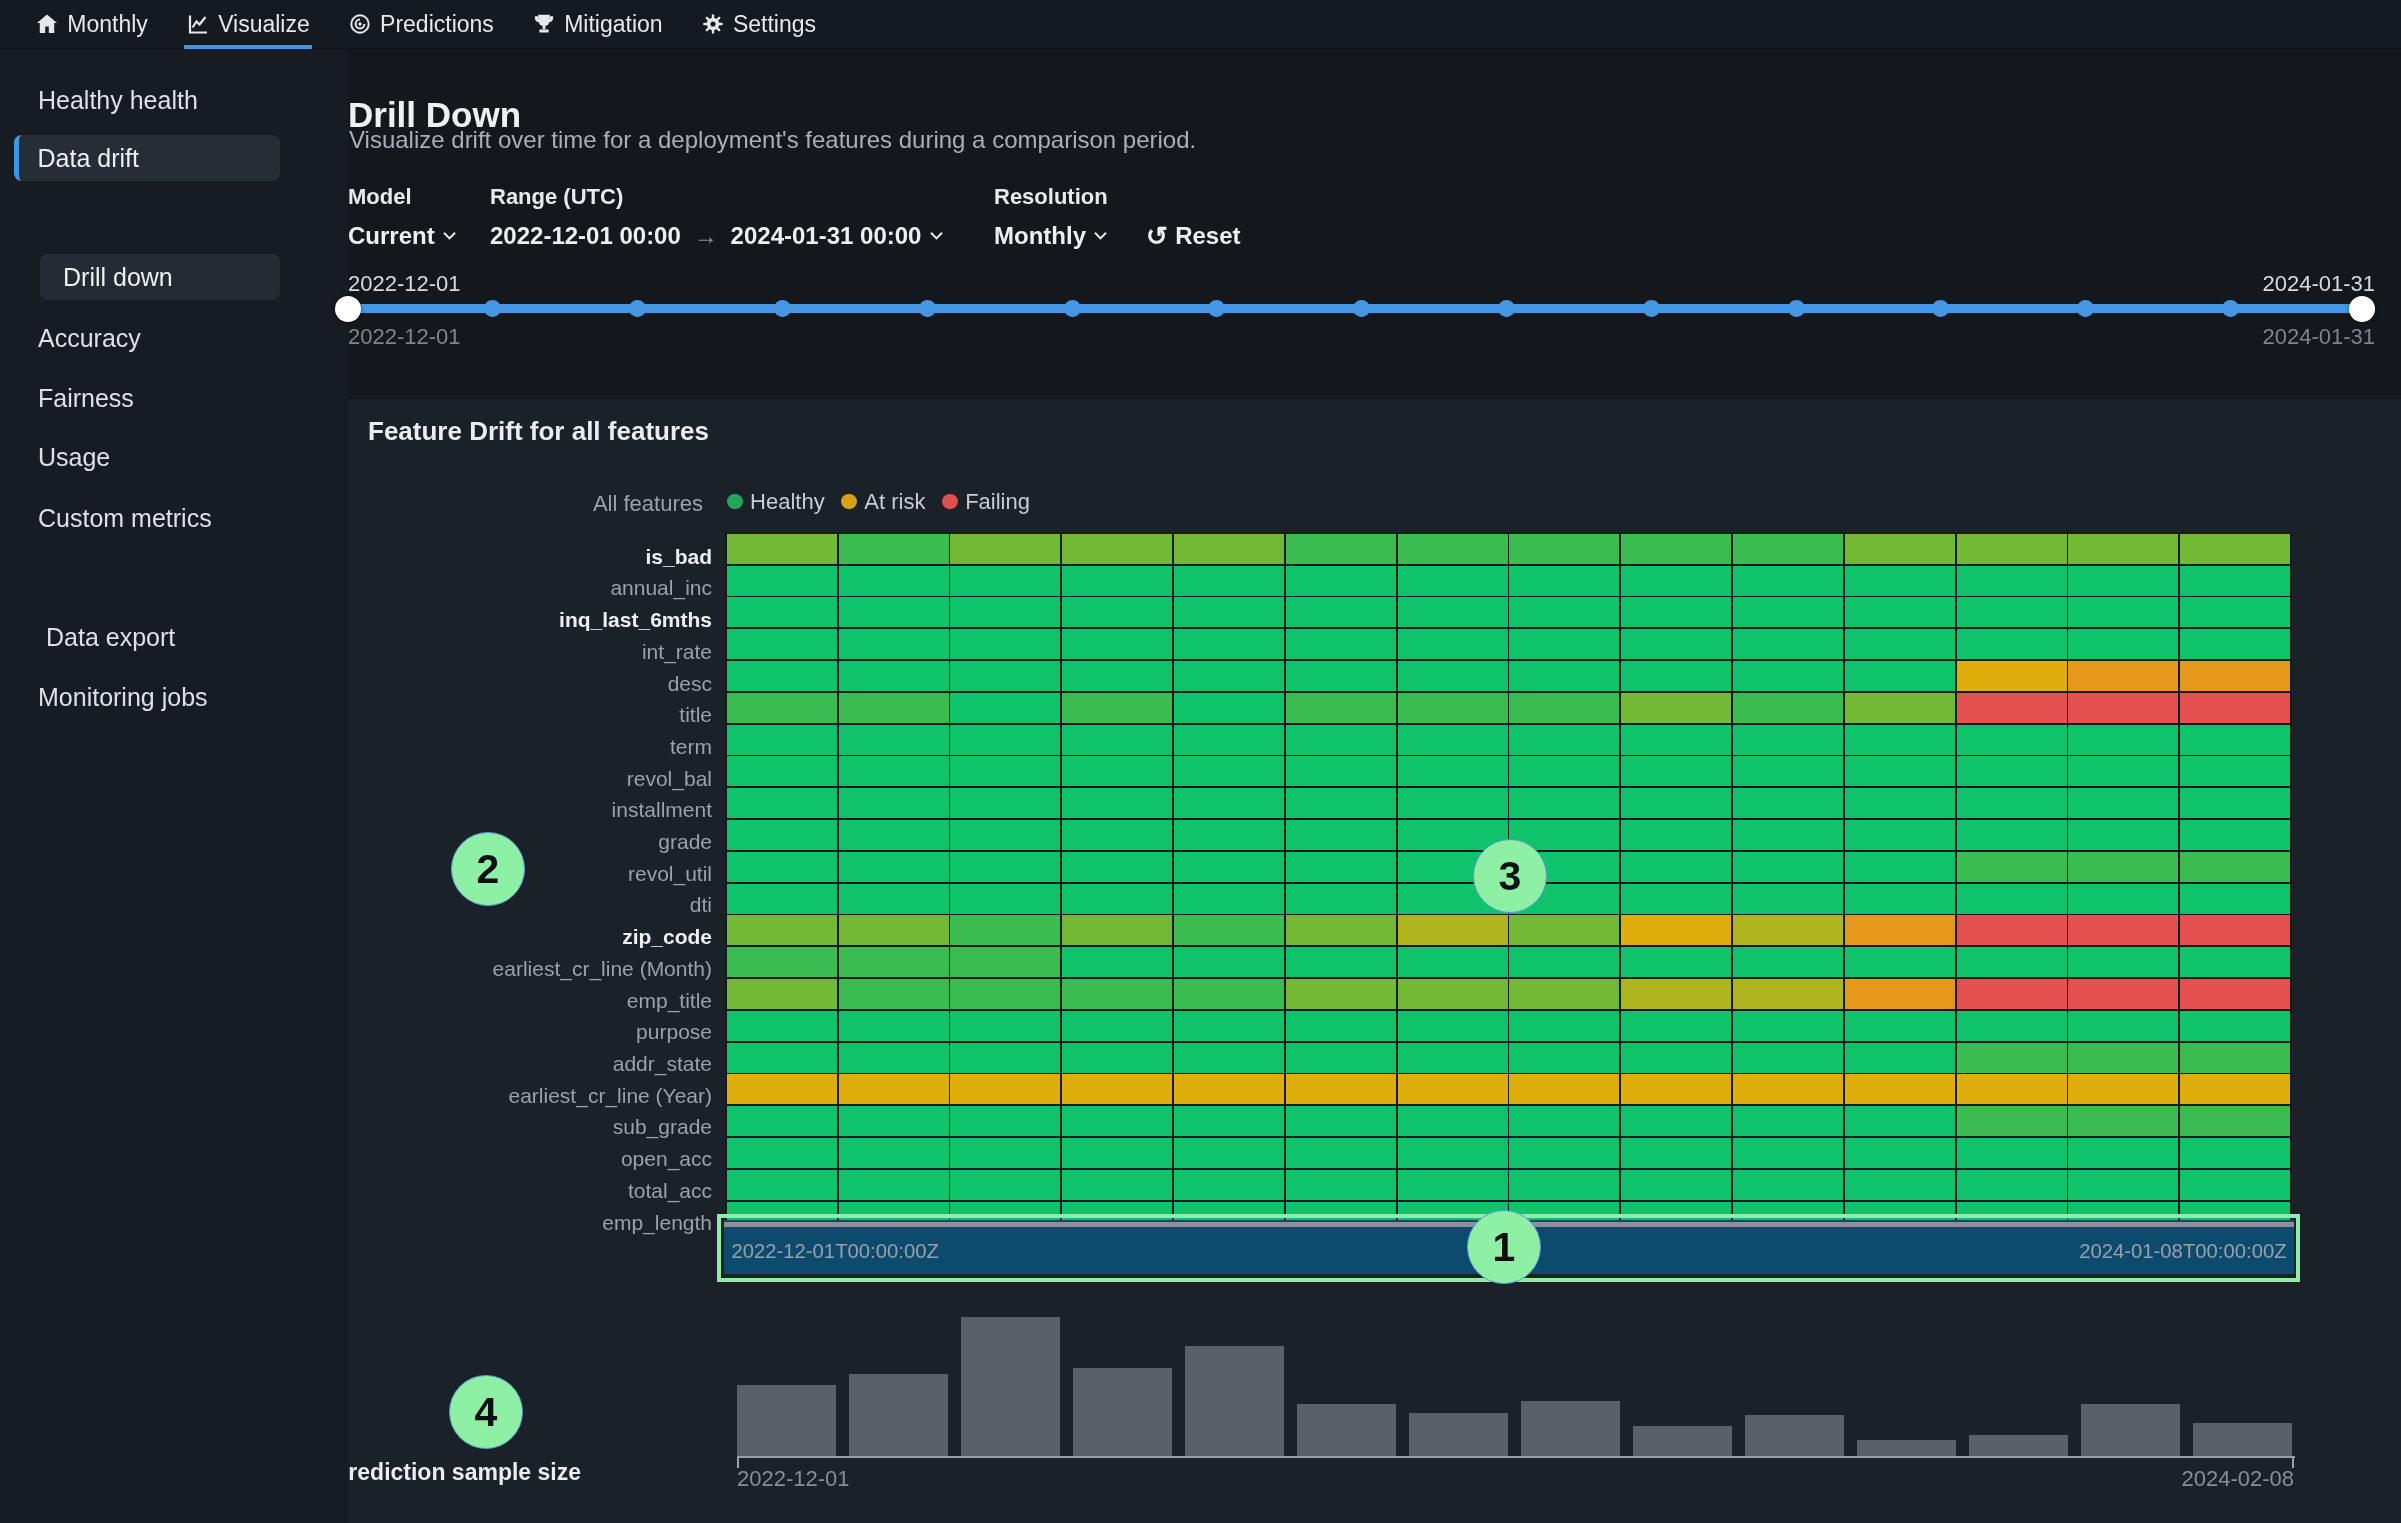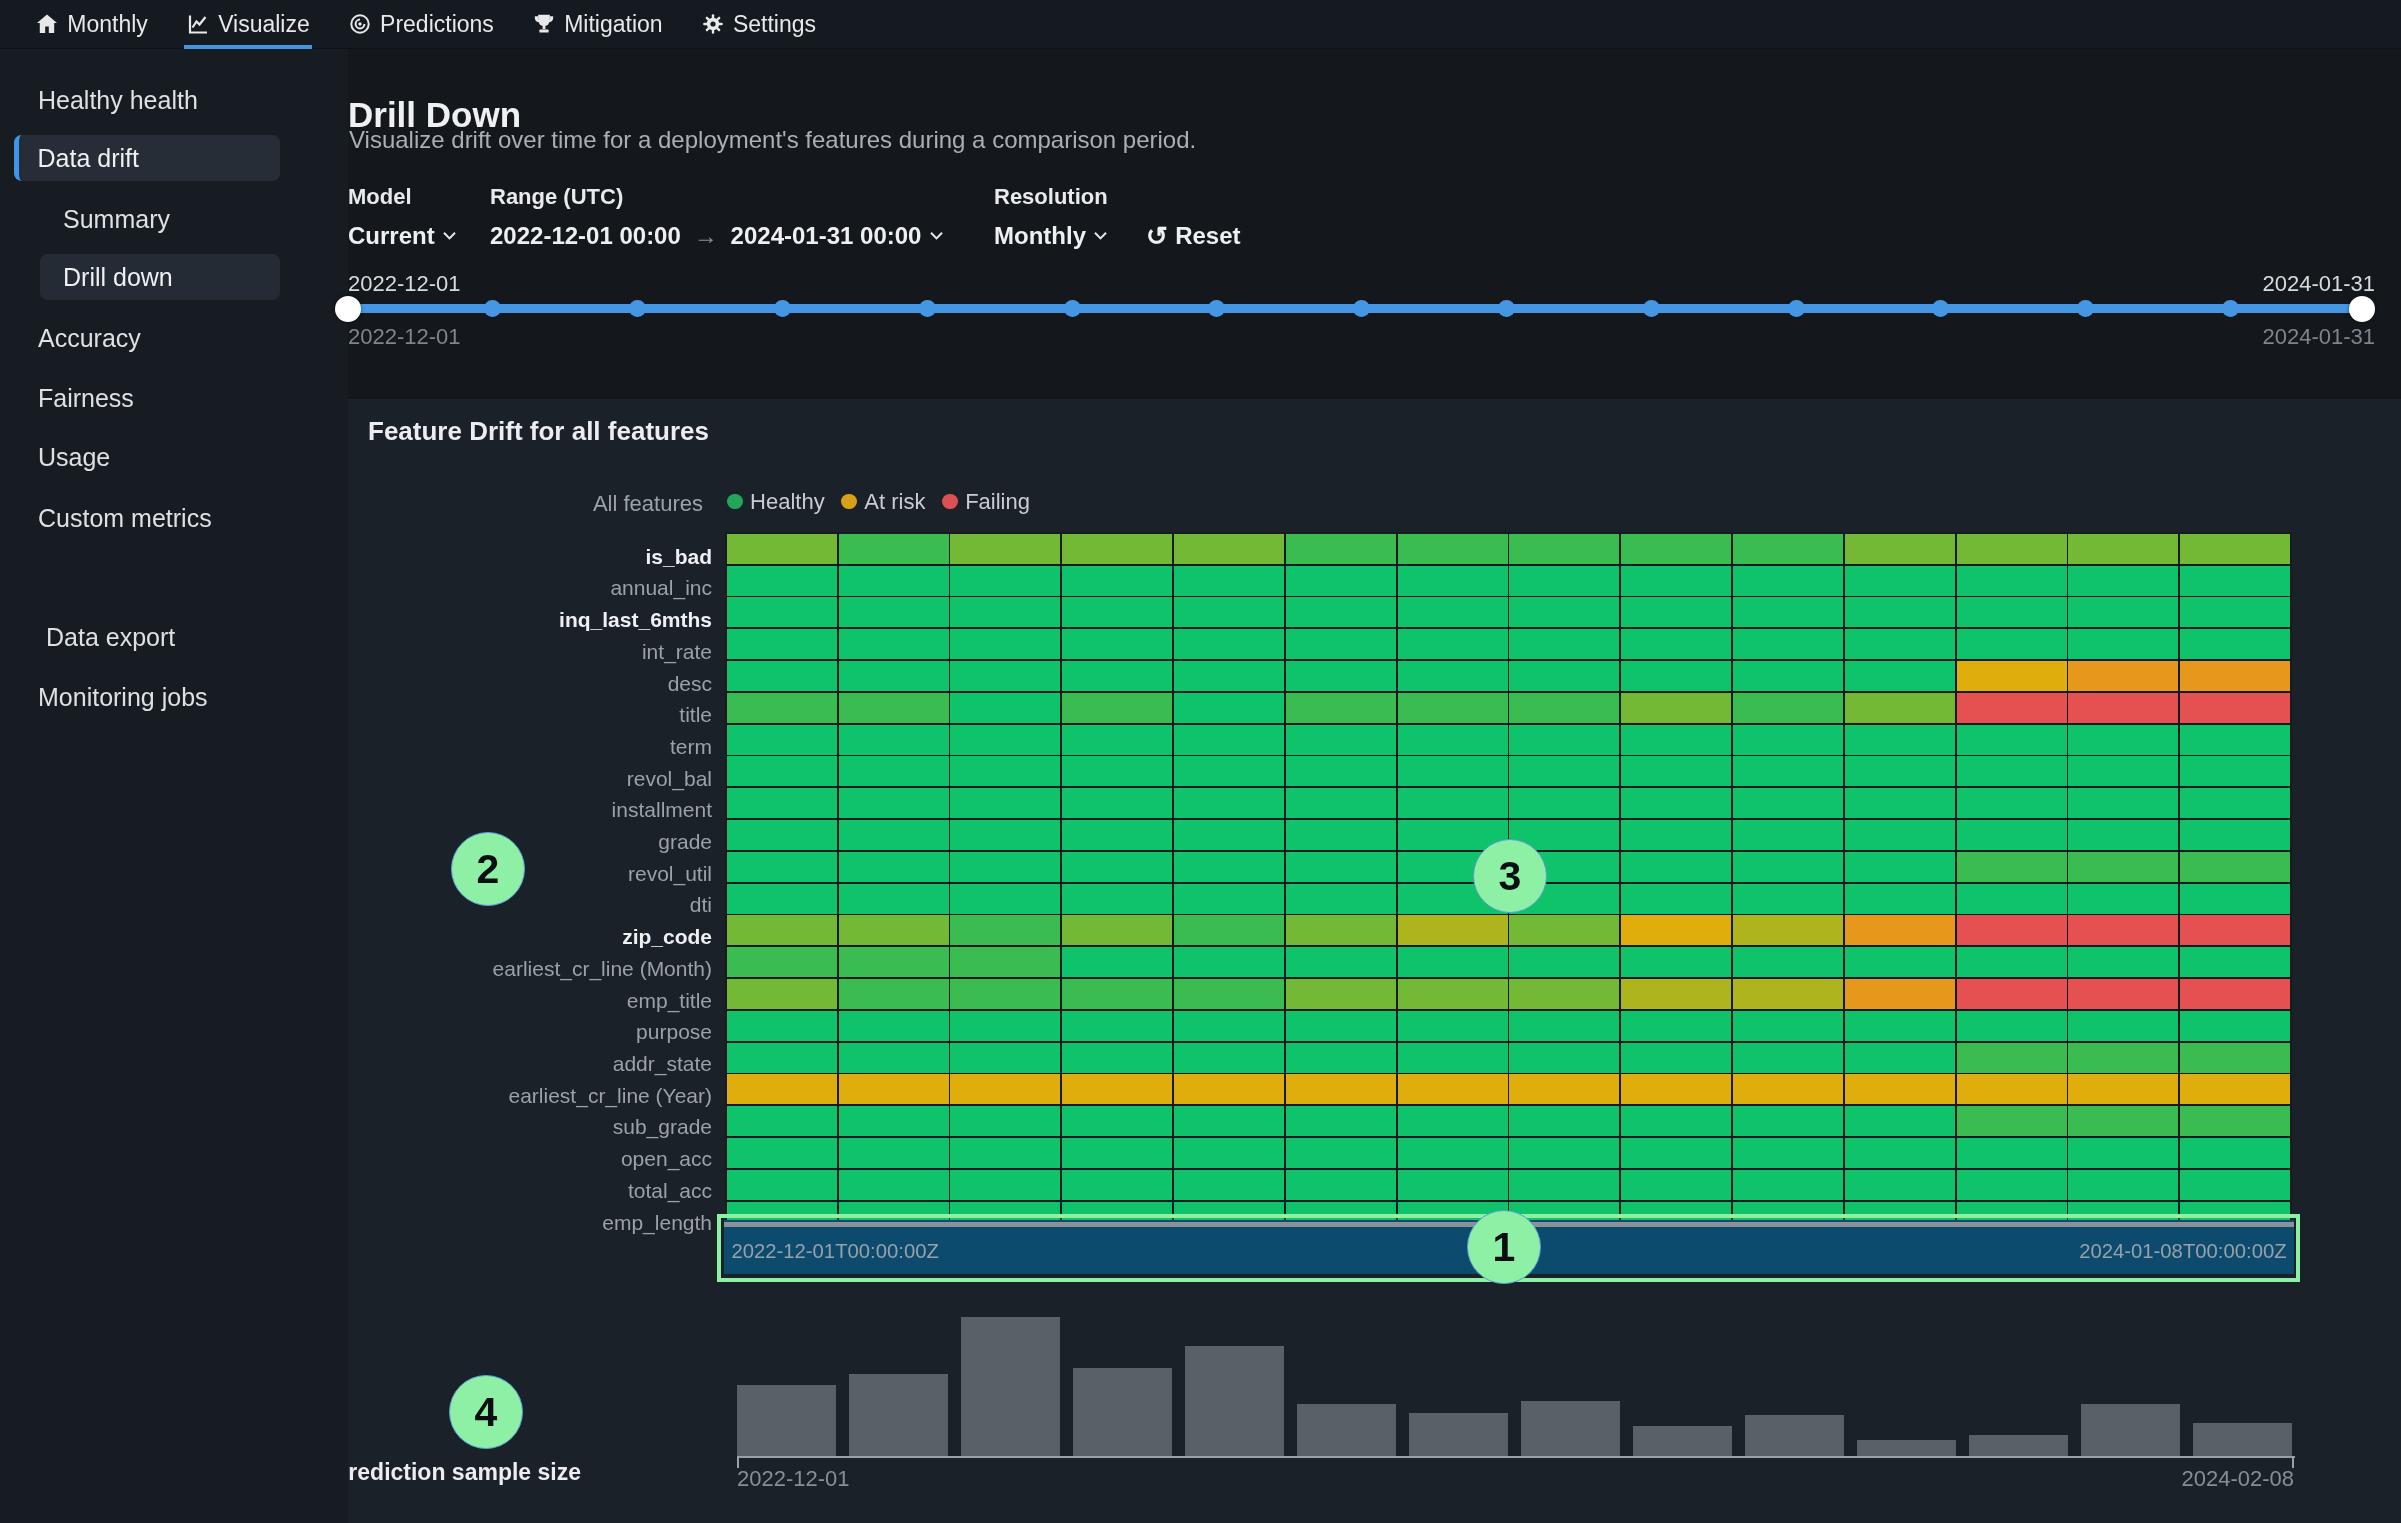--- a/index.html
+++ b/index.html
@@ -130,23 +130,20 @@
       <span>Settings</span>
     </div>
   </nav>
 
 <aside class="sidebar" id="sidebar">
     <div class="side-item plain" style="top: 28px;">
       <span>Healthy health</span>
     </div>
     <div class="side-item active" style="top: 86px;">
       <span>Data drift</span>
-    </div>
-    <div class="side-item plain sub" style="top: 147px;">
-      <span>Summary</span>
     </div>
     <div class="side-item selected" style="top: 205px;">
       <span>Drill down</span>
     </div>
     <div class="side-item plain" style="top: 266px;">
       <span>Accuracy</span>
     </div>
     <div class="side-item plain" style="top: 326px;">
       <span>Fairness</span>
     </div>

